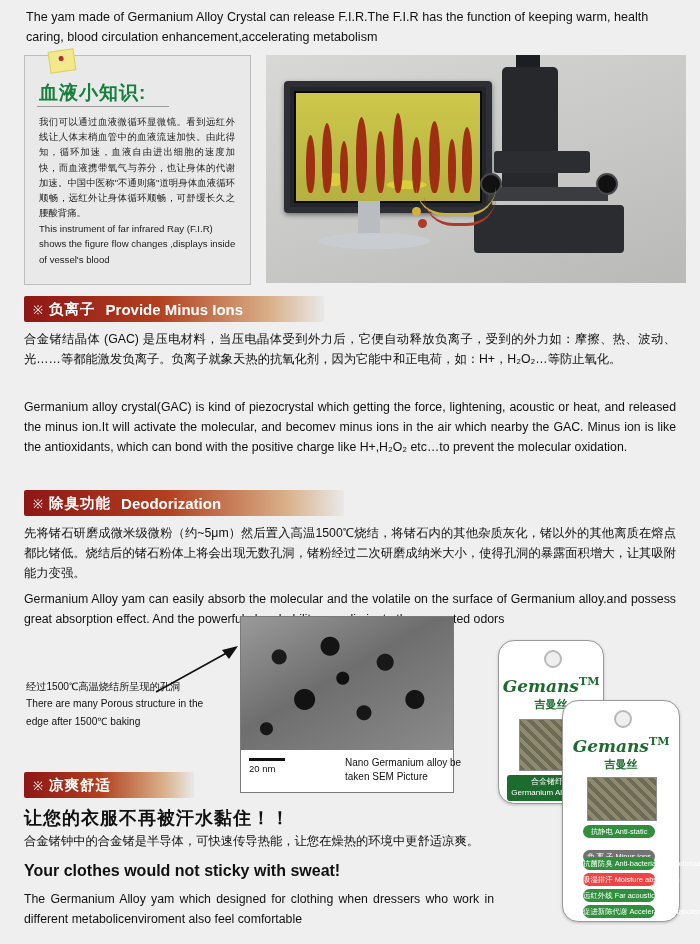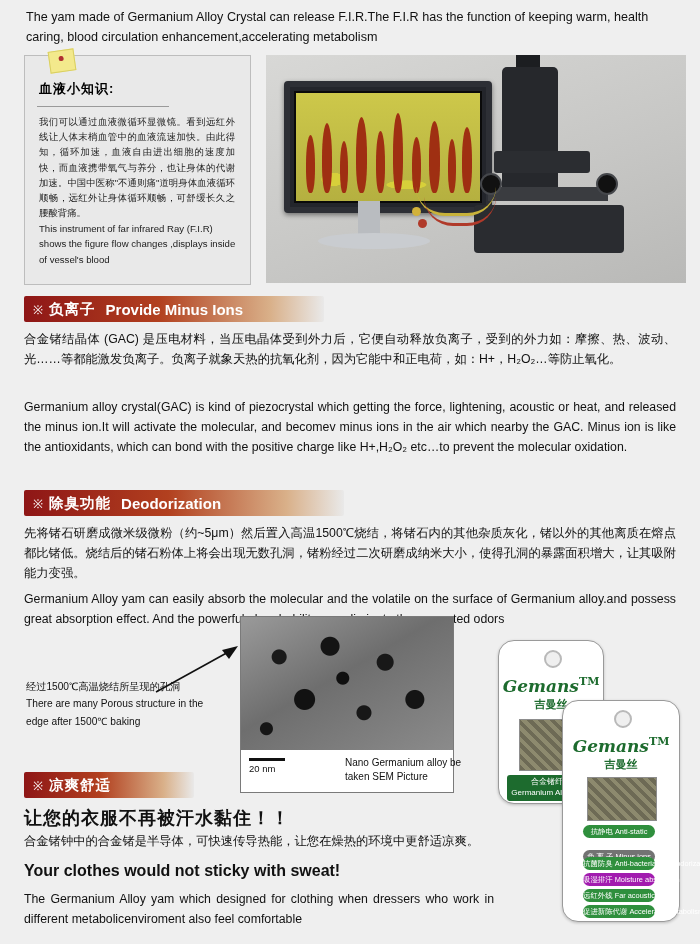--- a/index.html
+++ b/index.html
@@ -29,21 +29,21 @@
     background:#f3e98c;border:1px solid #d9cf62;
     transform:rotate(-8deg);
   }
   .pin:after{
     content:"";position:absolute;left:9px;top:5px;width:5px;height:5px;
     background:#b03030;border-radius:50%;
   }
   .kn-title{
     position:absolute;left:14px;top:24px;
     font-family:Liberation Sans, sans-serif;
-    font-size:13px;font-weight:bold;color:#000000;
+    font-size:19px;font-weight:bold;color:#15803d;
     letter-spacing:1px;
   }
   .kn-title-underline{
     position:absolute;left:12px;top:50px;width:132px;height:1px;background:#9a9a9a;
   }
   .kn-body{
     position:absolute;left:14px;top:58px;width:196px;
     font-size:9.4px;line-height:1.62;color:#1c1c1c;text-align:justify;
   }
   .kn-body-en{
@@ -305,21 +305,21 @@
 
     <div class="pill" style="top:124px;background:#2f8f3d;">
       <span>抗静电</span> <span>Anti-static</span>
     </div>
     <div class="pill" style="top:149px;background:#737373;">
       <span>负 离 子</span> <span>Minus ions</span>
     </div>
     <div class="pill" style="top:156px;background:#2f8f3d;">
       <span>抗菌防臭</span> <span>Anti-bacterial &amp; Deodorization</span>
     </div>
-    <div class="pill" style="top:172px;background:#a21caf;">
+    <div class="pill" style="top:172px;background:#ef4444;border-radius:6px;">
       <span>吸湿排汗</span> <span>Moisture absorption</span>
     </div>
     <div class="pill" style="top:188px;background:#2f8f3d;">
       <span>远红外线</span> <span>Far acoustic ray</span>
     </div>
     <div class="pill" style="top:204px;background:#2f8f3d;">
       <span>促进新陈代谢</span> <span>Accelerate metabolism</span>
     </div>
   </div>
 

